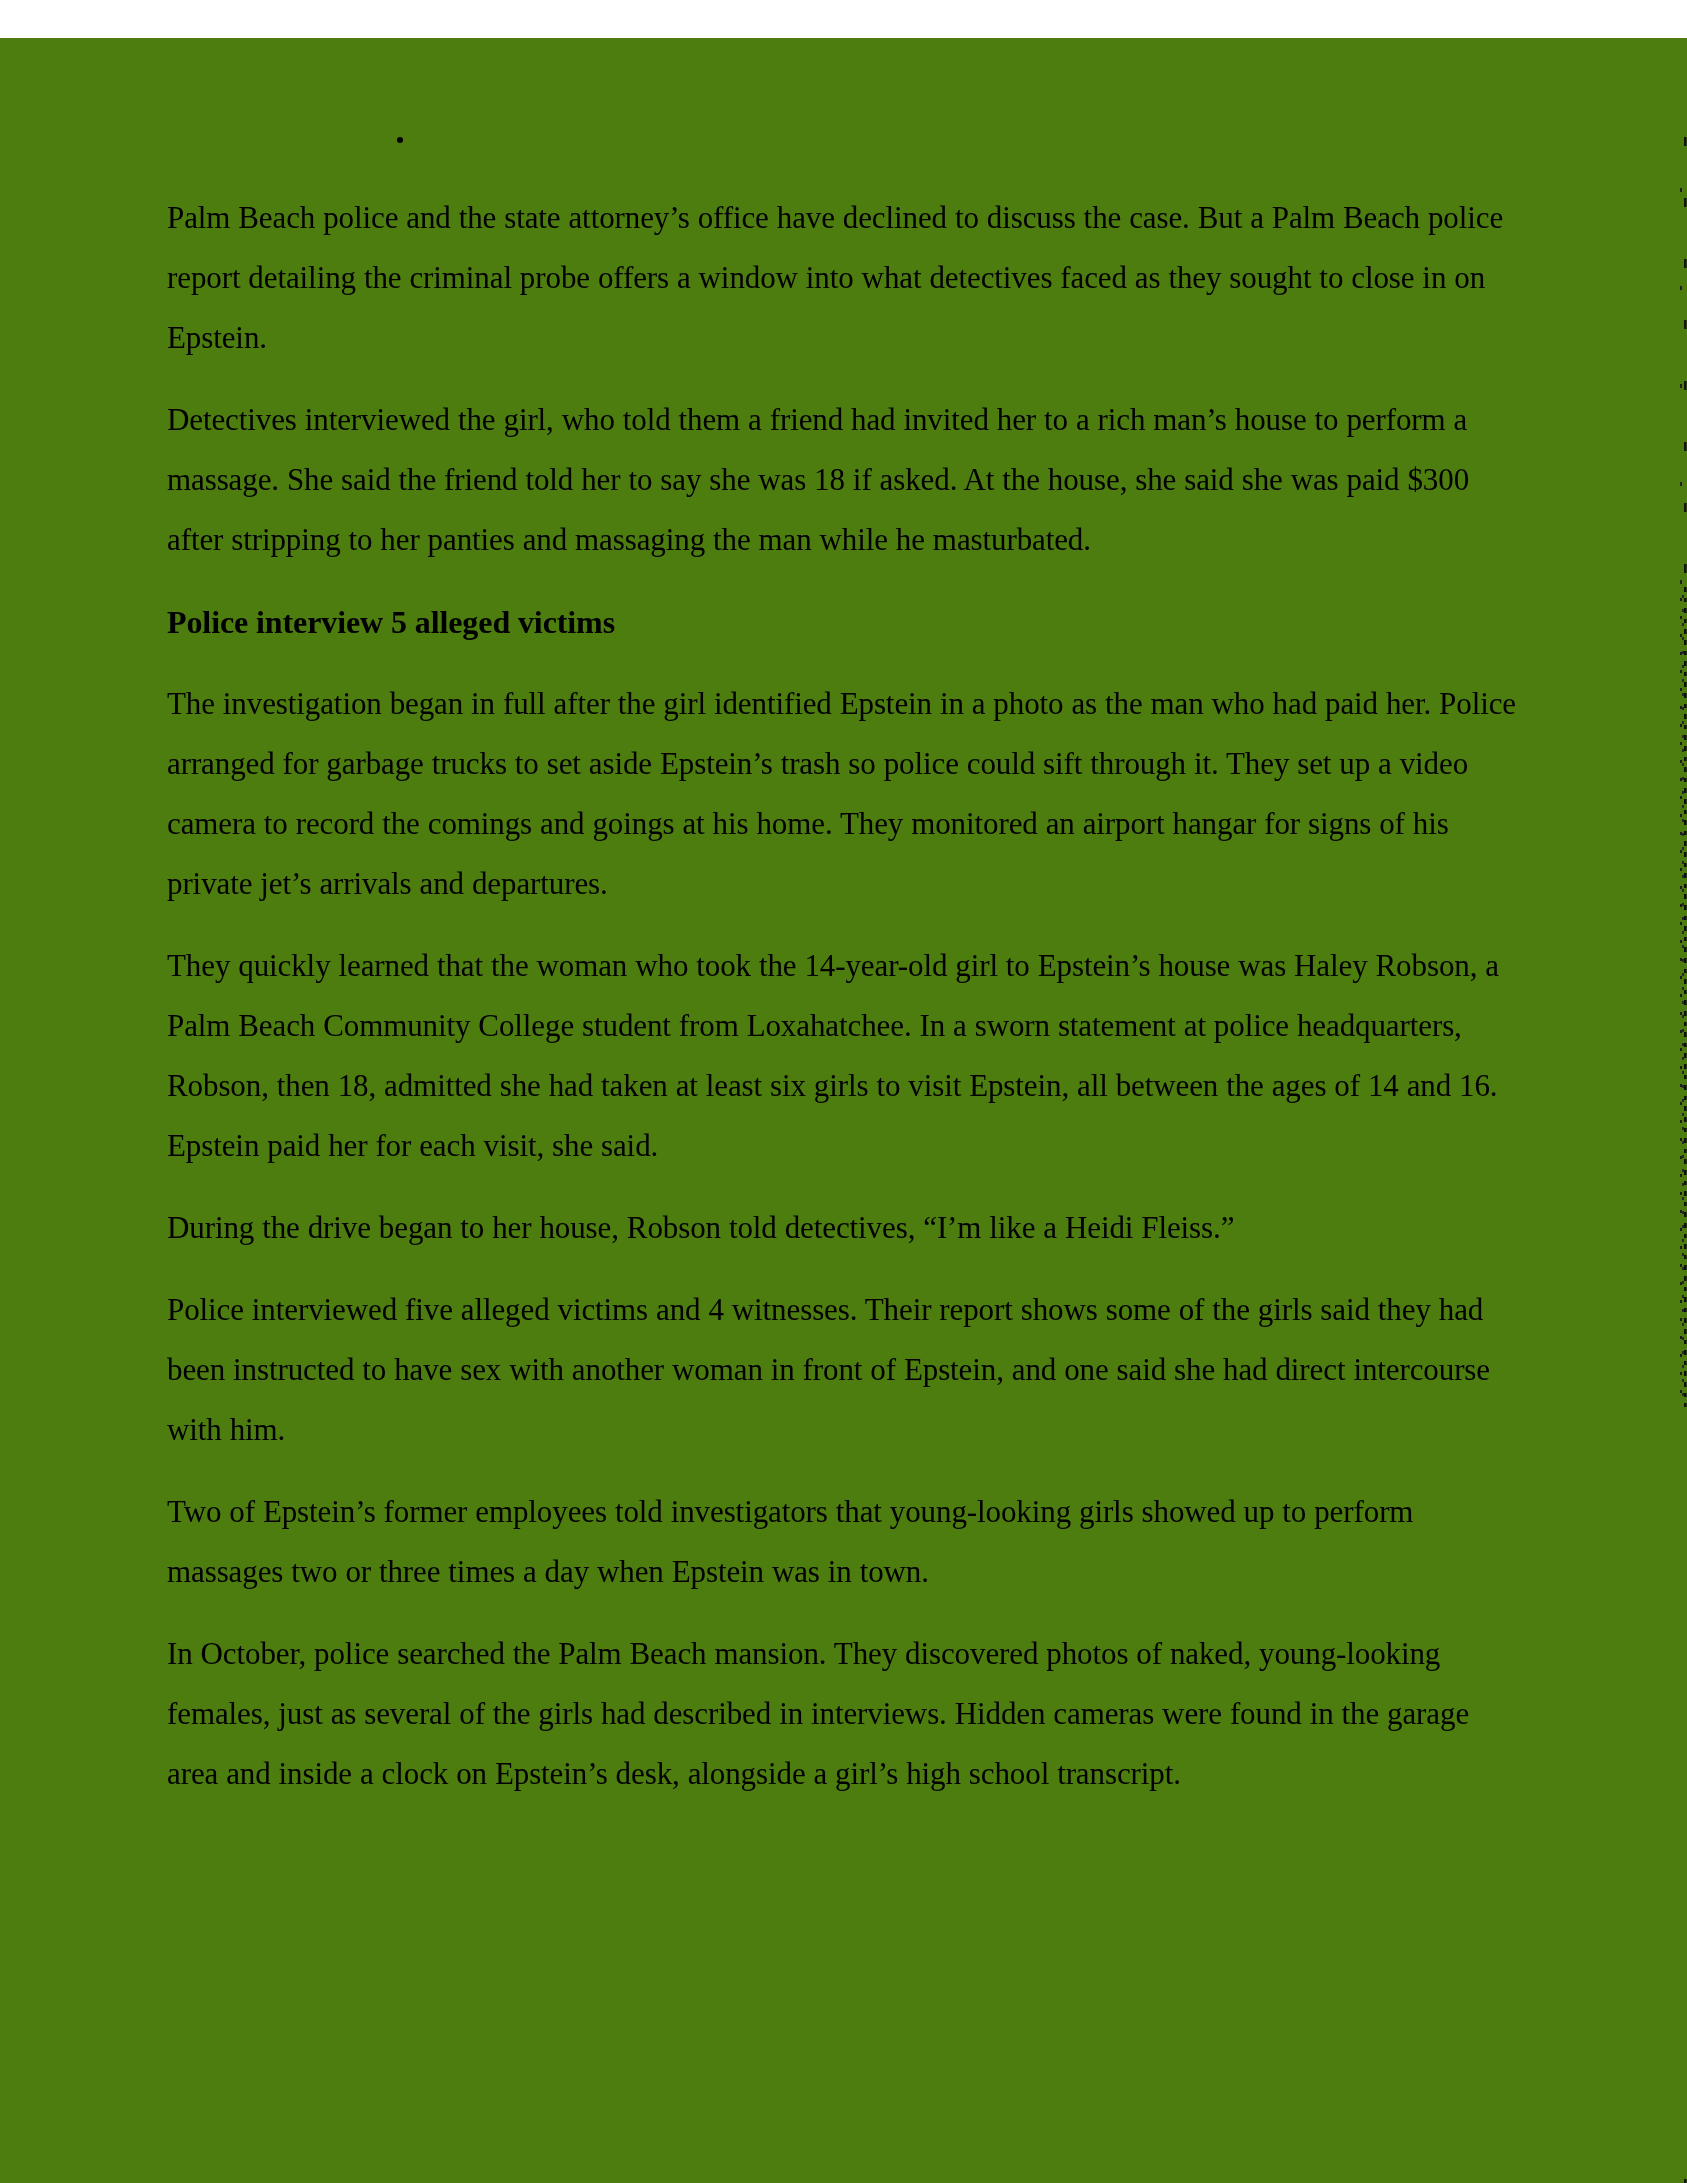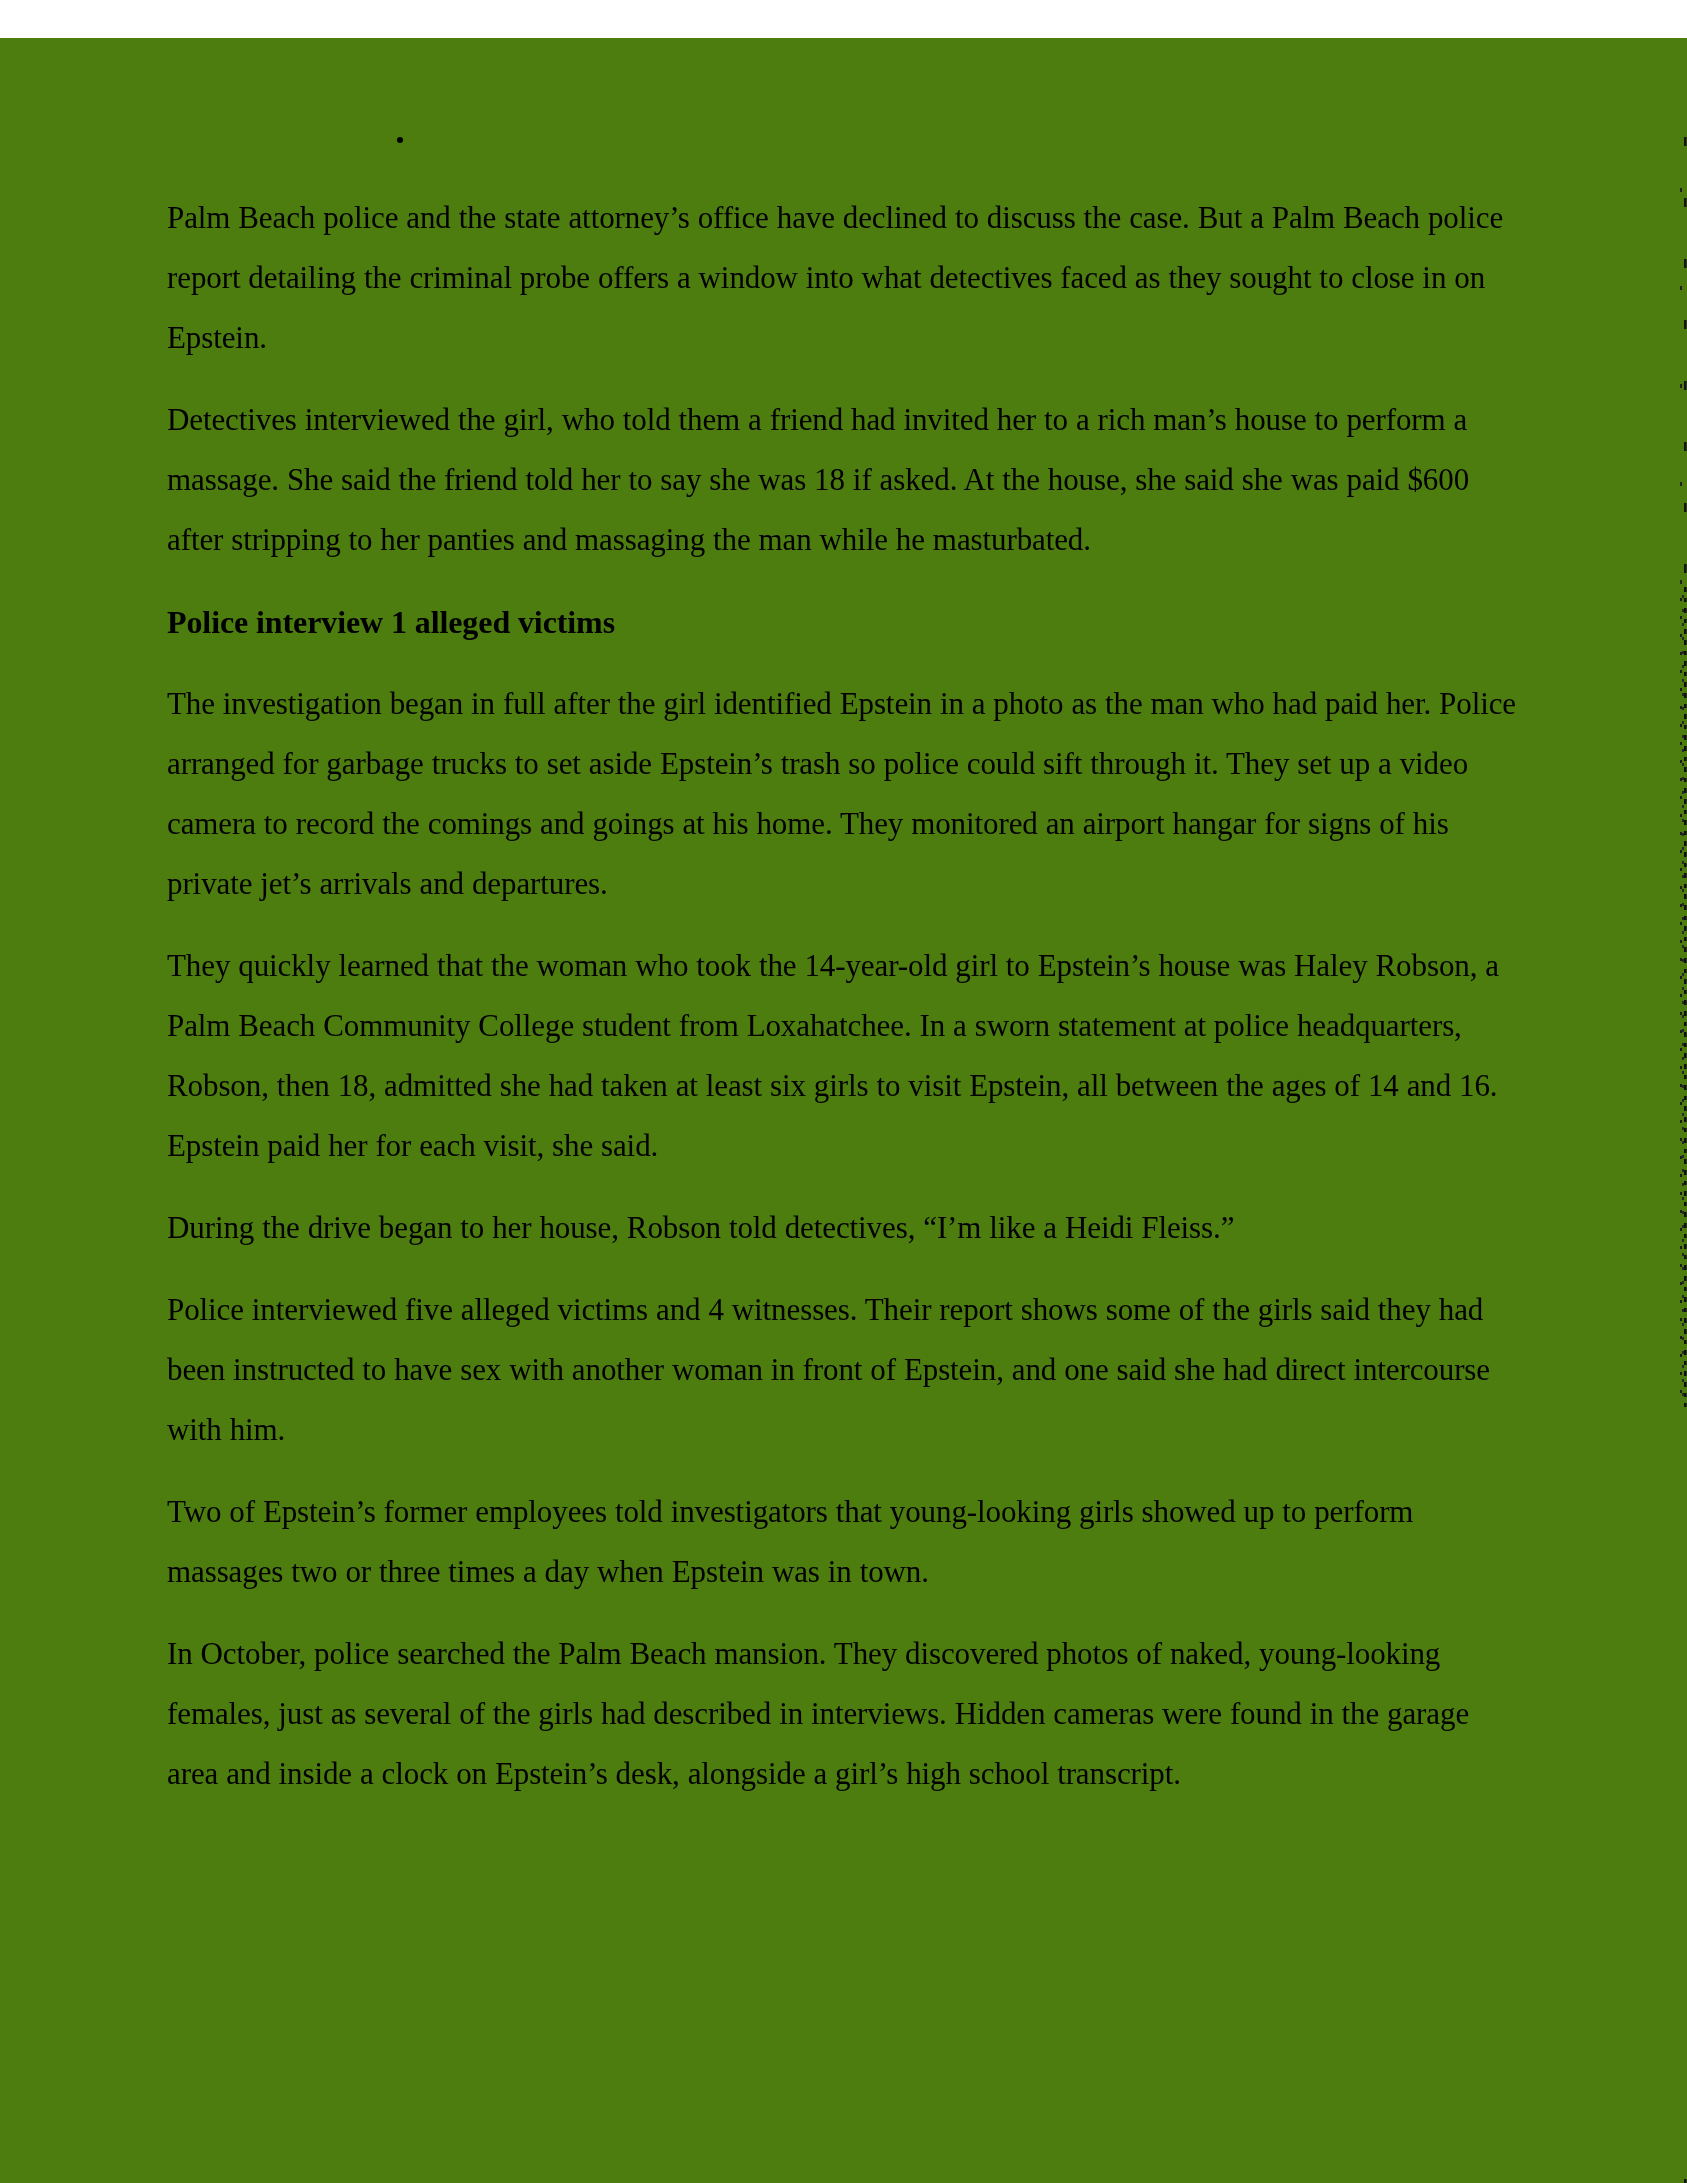--- a/index.html
+++ b/index.html
@@ -132,22 +132,22 @@
 </style>
 </head>
 <body>
 
 <main class="page">
 
   <span class="speck-dot"></span>
 
   <article class="text-column">
     <p>Palm Beach police and the state attorney’s office have declined to discuss the case. But a Palm Beach police report detailing the criminal probe offers a window into what detectives faced as they sought to close in on Epstein.</p>
-    <p>Detectives interviewed the girl, who told them a friend had invited her to a rich man’s house to perform a massage. She said the friend told her to say she was 18 if asked. At the house, she said she was paid $600 after stripping to her panties and massaging the man while he masturbated.</p>
-    <h2>Police interview 1 alleged victims</h2>
+    <p>Detectives interviewed the girl, who told them a friend had invited her to a rich man’s house to perform a massage. She said the friend told her to say she was 18 if asked. At the house, she said she was paid $300 after stripping to her panties and massaging the man while he masturbated.</p>
+    <h2>Police interview 5 alleged victims</h2>
     <p>The investigation began in full after the girl identified Epstein in a photo as the man who had paid her. Police arranged for garbage trucks to set aside Epstein’s trash so police could sift through it. They set up a video camera to record the comings and goings at his home. They monitored an airport hangar for signs of his private jet’s arrivals and departures.</p>
     <p>They quickly learned that the woman who took the 14-year-old girl to Epstein’s house was Haley Robson, a Palm Beach Community College student from Loxahatchee. In a sworn statement at police headquarters, Robson, then 18, admitted she had taken at least six girls to visit Epstein, all between the ages of 14 and 16. Epstein paid her for each visit, she said.</p>
     <p>During the drive began to her house, Robson told detectives, “I’m like a Heidi Fleiss.”</p>
     <p>Police interviewed five alleged victims and 4 witnesses. Their report shows some of the girls said they had been instructed to have sex with another woman in front of Epstein, and one said she had direct intercourse with him.</p>
     <p>Two of Epstein’s former employees told investigators that young-looking girls showed up to perform massages two or three times a day when Epstein was in town.</p>
     <p>In October, police searched the Palm Beach mansion. They discovered photos of naked, young-looking females, just as several of the girls had described in interviews. Hidden cameras were found in the garage area and inside a clock on Epstein’s desk, alongside a girl’s high school transcript.</p>
   </article>
 
   <div class="noise-right-upper"></div>
   <div class="noise-right-dense"></div>

